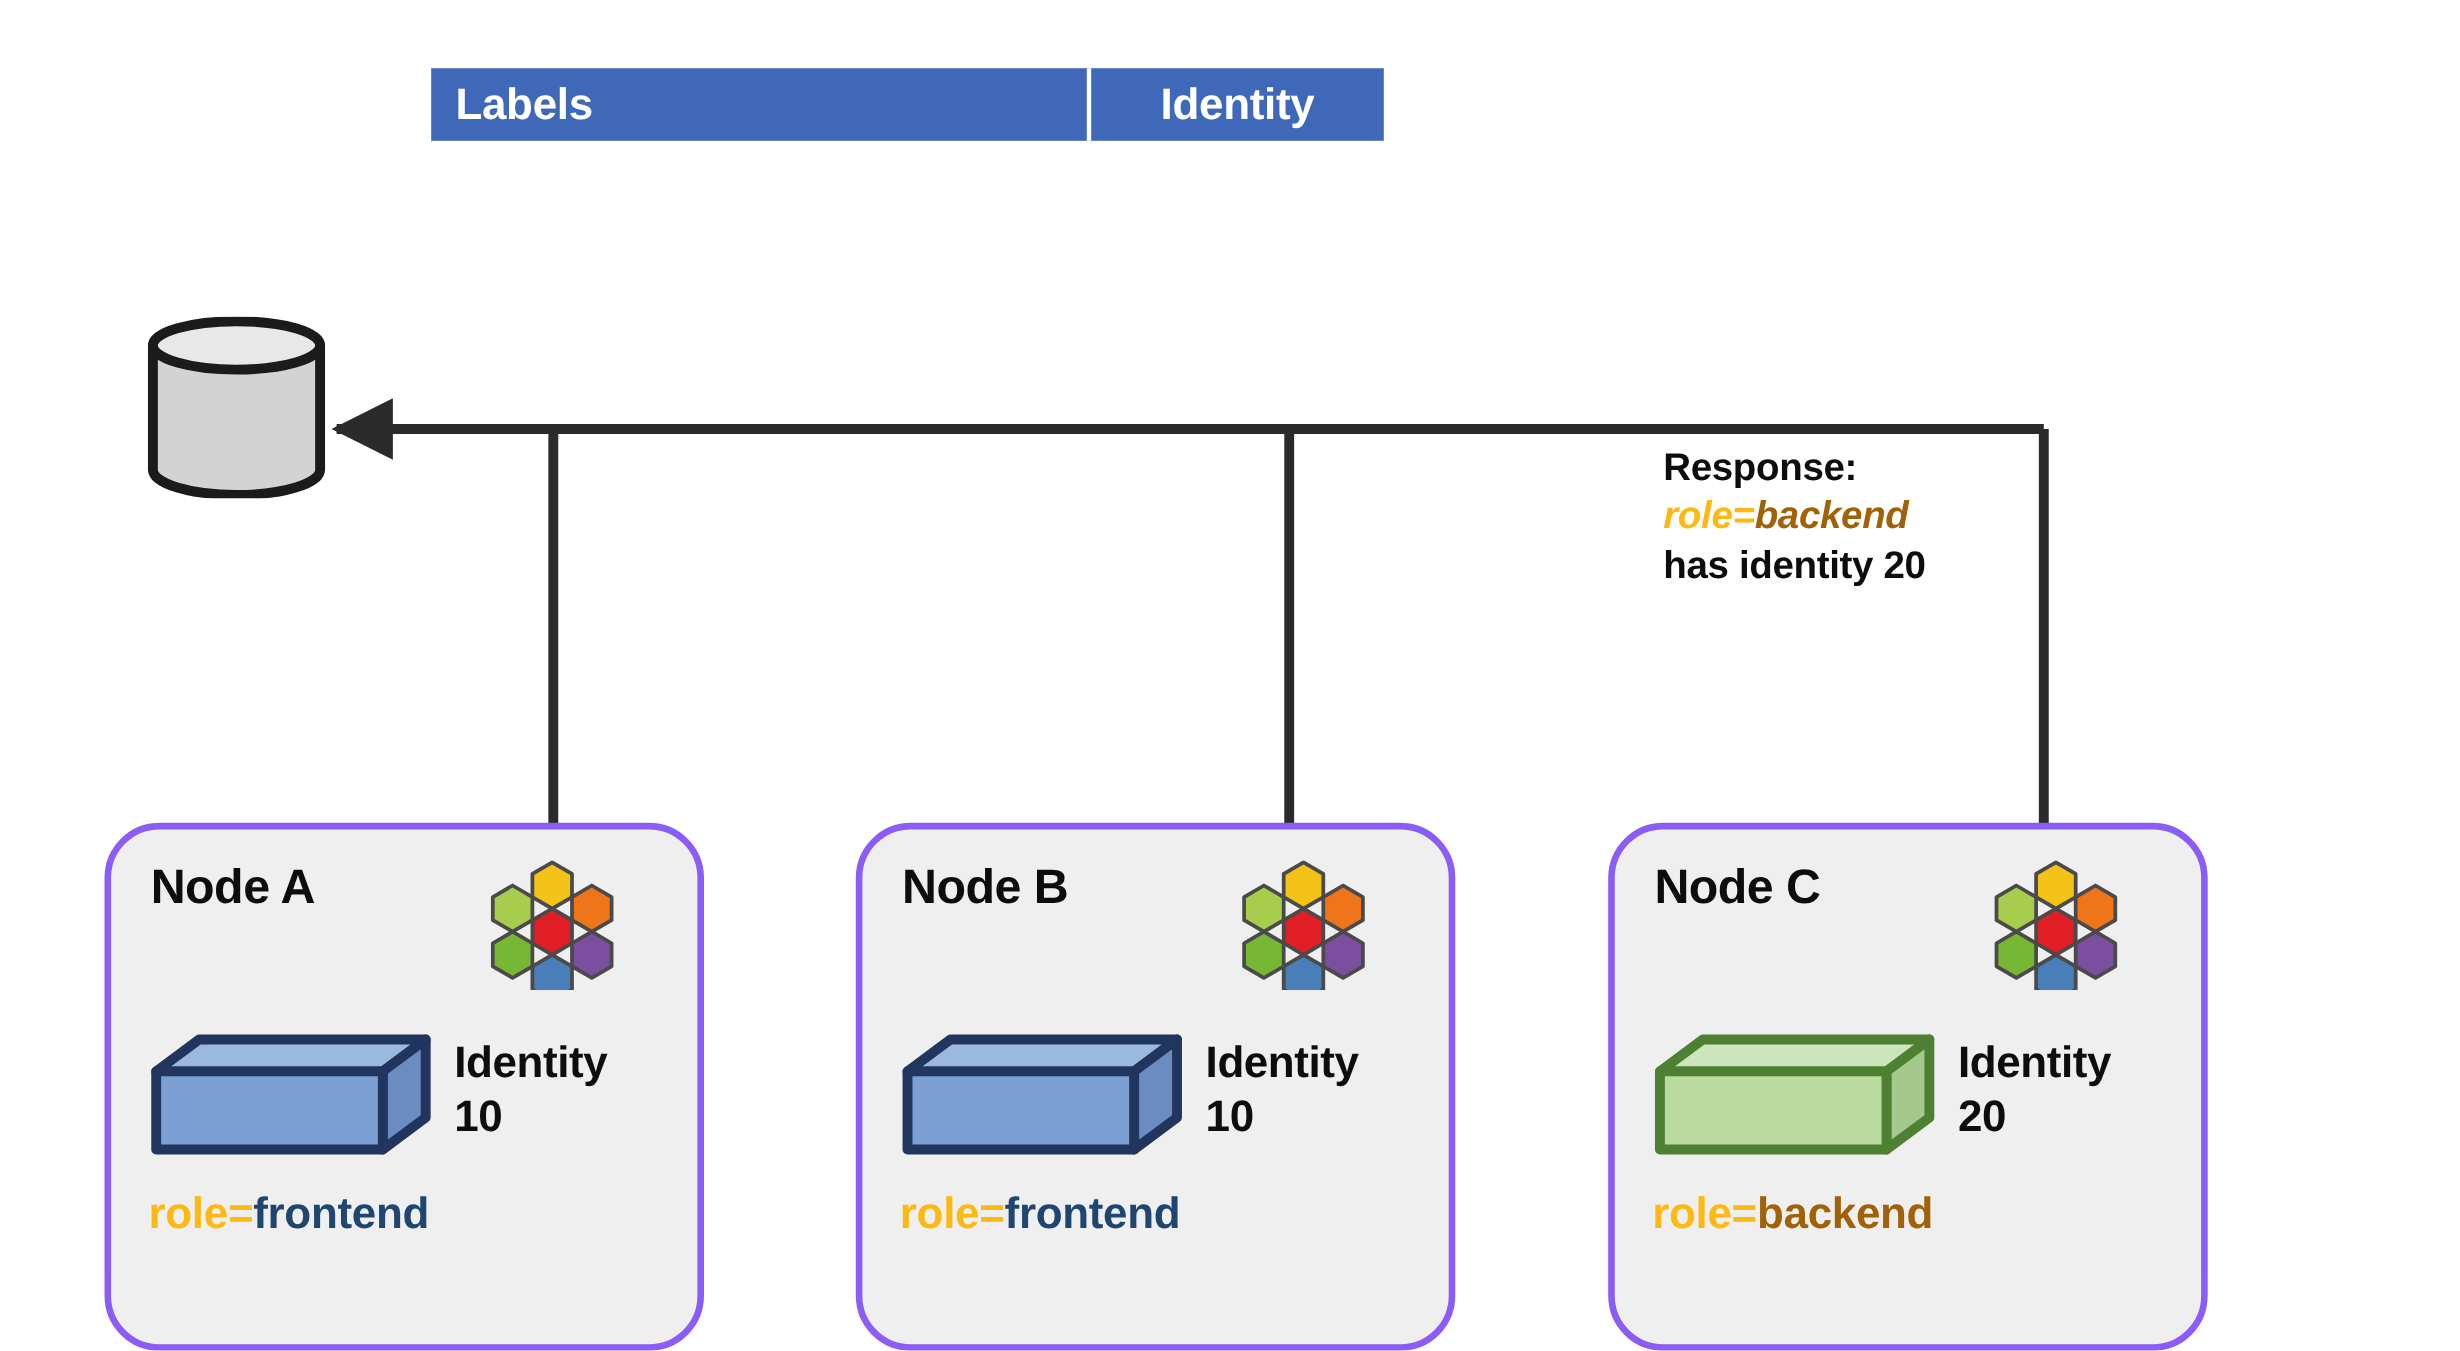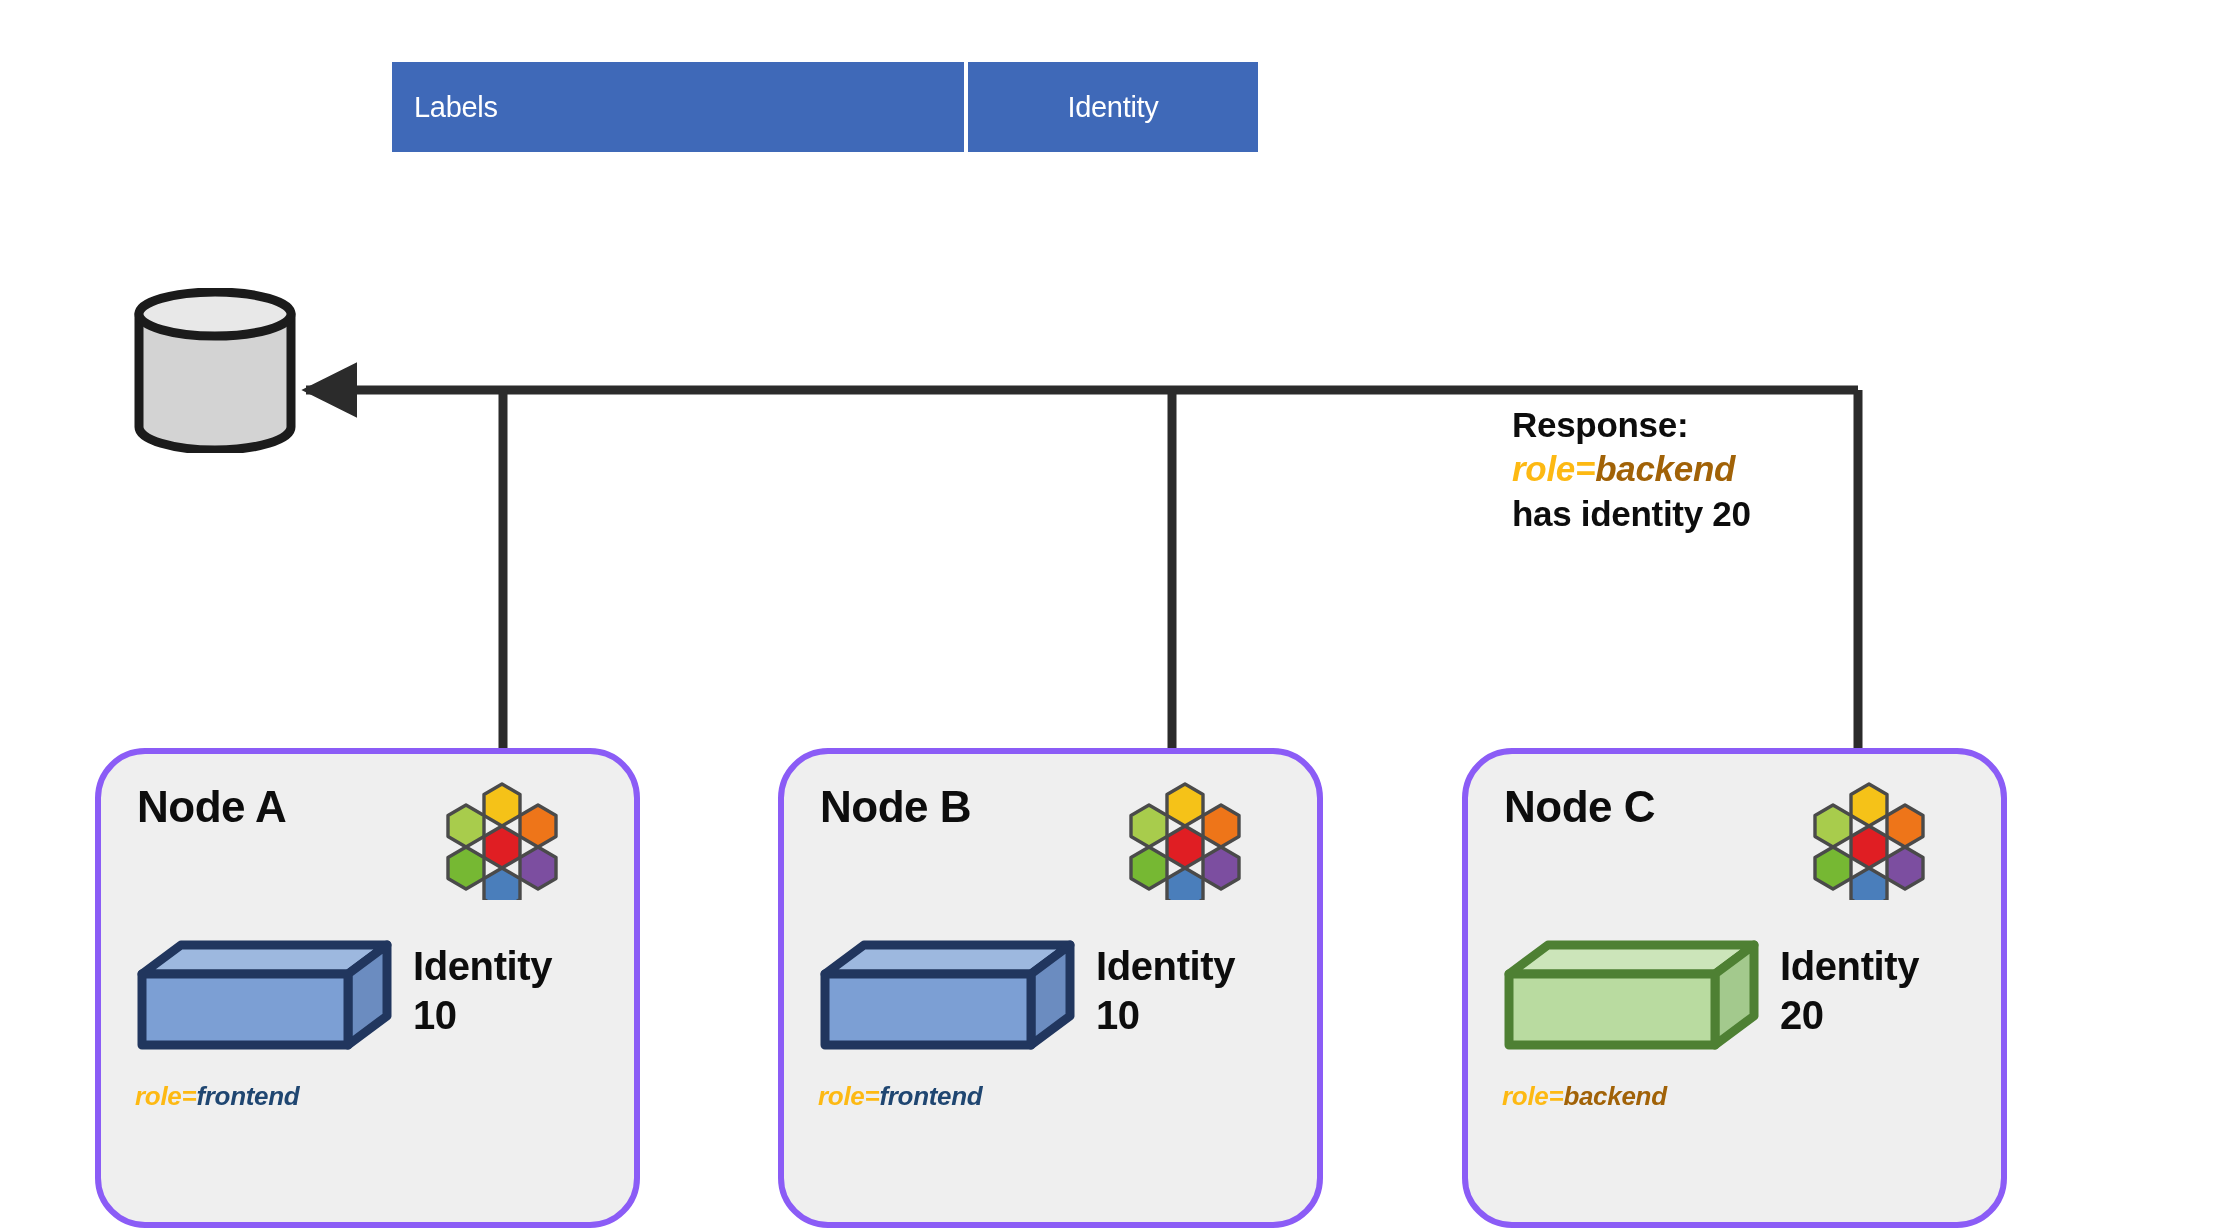--- a/index.html
+++ b/index.html
@@ -19,25 +19,25 @@
   
   #lookup-table {
     position: absolute;
     left: 392px;
     top: 62px;
     width: 866px;
     border-collapse: collapse;
     table-layout: fixed;
   }
   #lookup-table th, #lookup-table td {
-    padding: 16px;
+    padding: 4px;
     height: 58px;
     vertical-align: middle;
-    font-size: 29px;
-    font-weight: normal;
+    font-size: 40px;
+    font-weight: bold;
     letter-spacing: -0.3px;
   }
   #lookup-table thead th {
     background: #3F69B8;
     color: #ffffff;
     border-bottom: 4px solid #ffffff;
   }
   #lookup-table thead th.c-labels { text-align: left;   padding-left: 22px; }
   #lookup-table thead th.c-id     { text-align: center; border-left: 4px solid #ffffff; }
   #lookup-table tbody td { color: #0d0d0d; }
@@ -121,23 +121,22 @@
     font-weight: bold;
     color: #0d0d0d;
     line-height: 1.22;
     letter-spacing: -0.4px;
     white-space: pre-line;
   }
   .node-role {
     position: absolute;
     left: 34px;
     top: 327px;
-    font-size: 26px;
-    font-weight: bold;
-    font-style: italic;
+    font-size: 40px;
+    font-weight: bold;
     letter-spacing: -0.3px;
   }
   .kv-key   { color: #FDB913; }
   .kv-front { color: #1F4671; }
   .kv-back  { color: #a16207; }
 
   
   .annotation {
     position: absolute;
     font-size: 35px;

